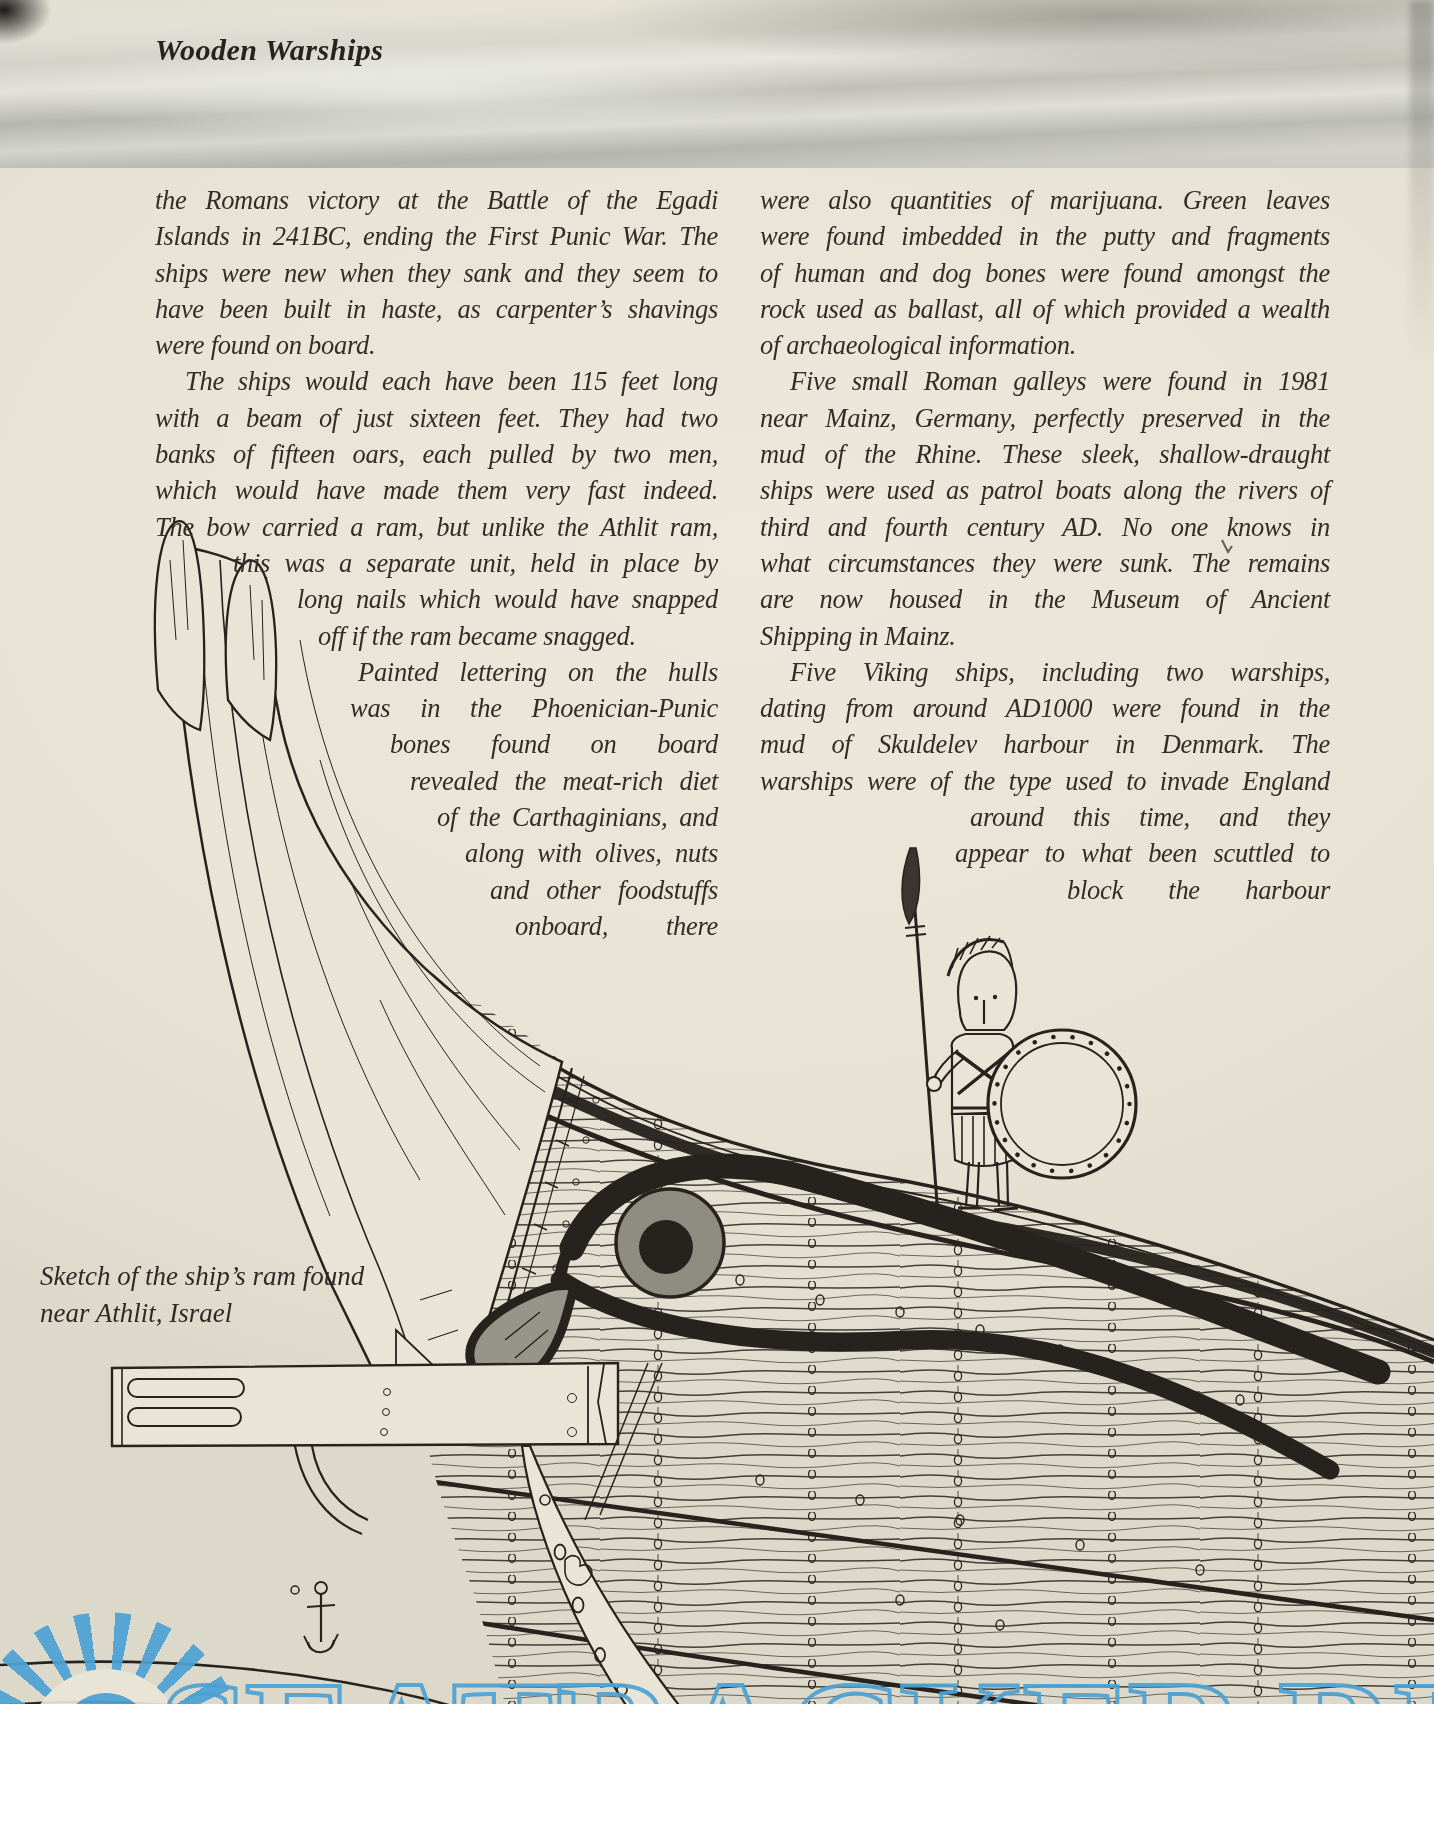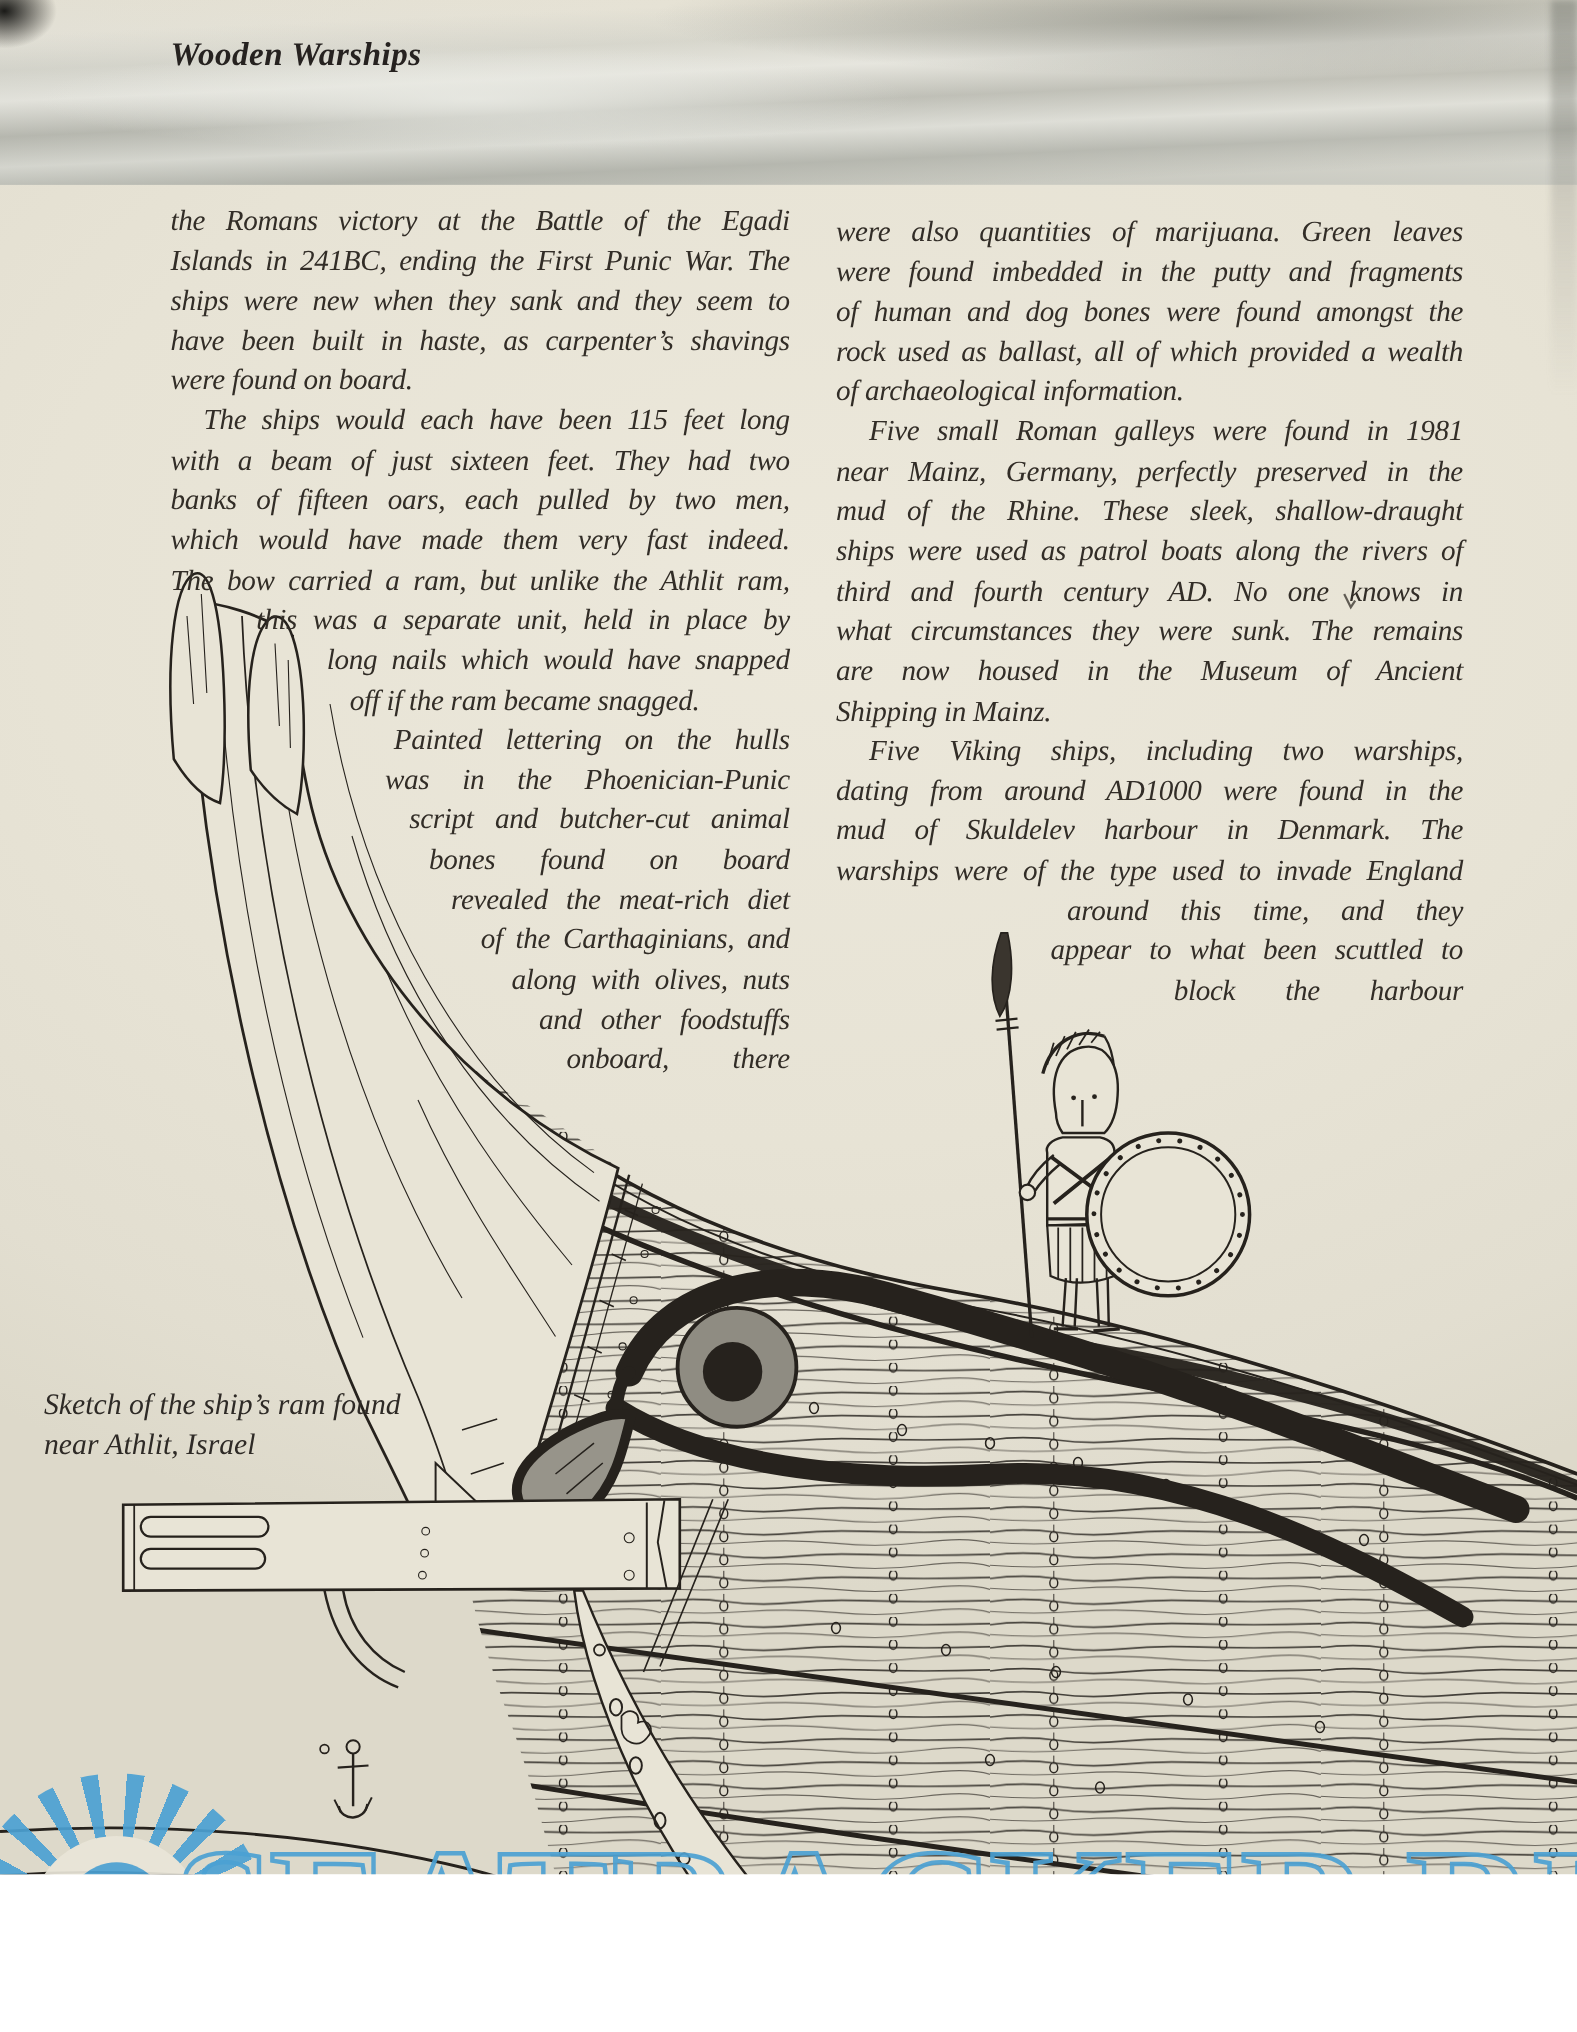--- a/index.html
+++ b/index.html
@@ -24,21 +24,21 @@
     filter:blur(3px);
   }
   
   .header{
     position:absolute; left:155px; top:33px; font-size:30px; font-weight:bold; font-style:italic;
     letter-spacing:.5px; color:#262220;
   }
   
   .col{ position:absolute; top:182px; font-size:26.5px; letter-spacing:-0.3px; color:#322d27; }
   .col-left{ left:155px; width:563px; }
-  .col-right{ left:760px; width:570px;margin-top:10px; }
+  .col-right{ left:760px; width:570px; }
   .ln{ height:36.3px; line-height:36.3px; padding-left:var(--i,0px); white-space:nowrap;font-style:italic; }
   .jl{ text-align:justify; text-align-last:justify; white-space:normal; }
   .el{ text-align:left; white-space:normal; }
   
   .caption{
     position:absolute; left:40px; top:1258px; width:330px; text-align:left;
     font-style:italic; font-size:27px; line-height:37px; color:#2e2a26;
   }
   
   .illus{ position:absolute; left:0; top:0; pointer-events:none; }
@@ -253,21 +253,20 @@
     <div class="ln jl" style="--i:30px">The ships would each have been 115 feet long</div>
     <div class="ln jl" style="--i:0px">with a beam of just sixteen feet. They had two</div>
     <div class="ln jl" style="--i:0px">banks of fifteen oars, each pulled by two men,</div>
     <div class="ln jl" style="--i:0px">which would have made them very fast indeed.</div>
     <div class="ln jl" style="--i:0px">The bow carried a ram, but unlike the Athlit ram,</div>
     <div class="ln jl" style="--i:78px">this was a separate unit, held in place by</div>
     <div class="ln jl" style="--i:142px">long nails which would have snapped</div>
     <div class="ln el" style="--i:163px">off if the ram became snagged.</div>
     <div class="ln jl" style="--i:203px">Painted lettering on the hulls</div>
     <div class="ln jl" style="--i:195px">was in the Phoenician-Punic</div>
-    <div class="ln jl" style="--i:217px">script and butcher-cut animal</div>
     <div class="ln jl" style="--i:235px">bones found on board</div>
     <div class="ln jl" style="--i:255px">revealed the meat-rich diet</div>
     <div class="ln jl" style="--i:282px">of the Carthaginians, and</div>
     <div class="ln jl" style="--i:310px">along with olives, nuts</div>
     <div class="ln jl" style="--i:335px">and other foodstuffs</div>
     <div class="ln jl" style="--i:360px">onboard, there</div>
   </div>
 
   <div class="col col-right">
     <div class="ln jl" style="--i:0px">were also quantities of marijuana. Green leaves</div>

